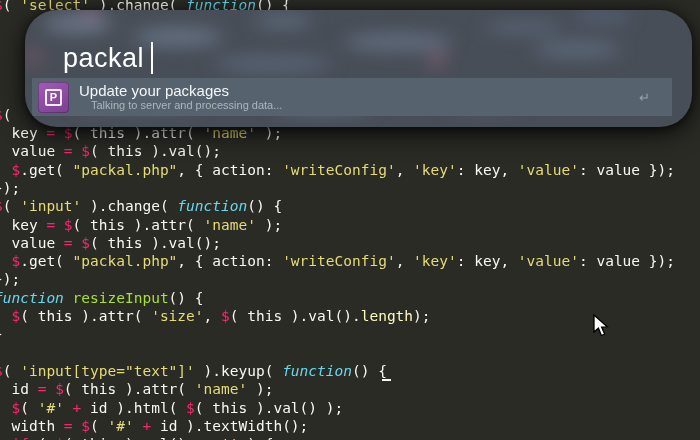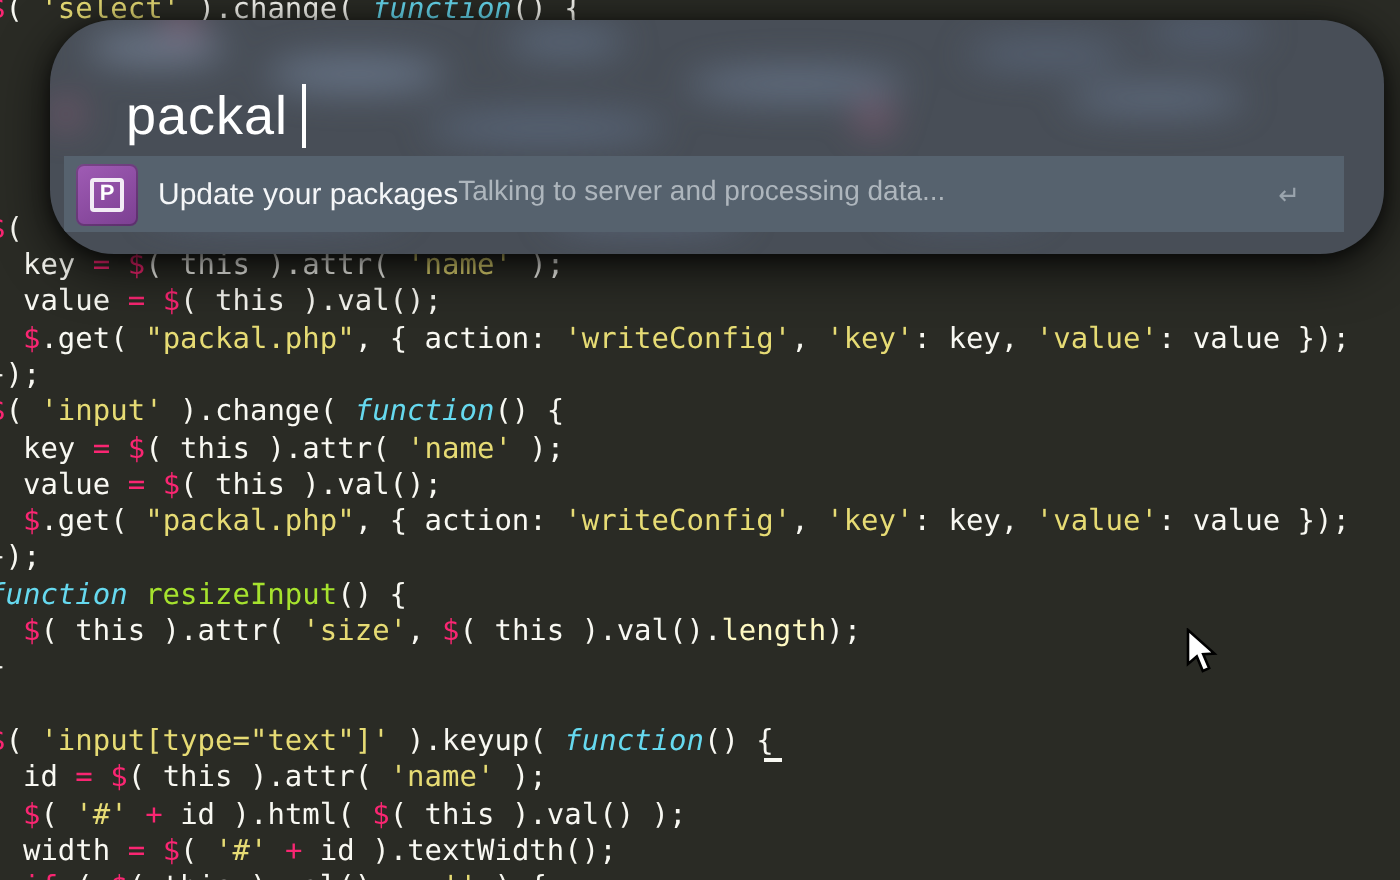--- a/index.html
+++ b/index.html
@@ -29,23 +29,23 @@
   .query-text { font-size:27px; color:#ffffff; letter-spacing:.5px; }
   .query-caret { width:2px; height:32px; background:#ffffff; margin-left:7px; }
   .result-row { position:absolute; left:7px; top:68px; width:640px; height:38px; background:#56626e; z-index:2;
                 display:flex; align-items:center; font-family:"Liberation Sans", sans-serif; }
   .result-icon { width:31px; height:31px; margin-left:6px; border-radius:4px;
                  background:linear-gradient(150deg,#a05cb5,#7b3f91);
                  display:flex; align-items:center; justify-content:center; box-shadow:inset 0 0 0 1px rgba(0,0,0,.25); }
   .result-icon-inner { width:17px; height:17px; border:2px solid #f2ecf5; border-radius:2px;
                        display:flex; align-items:center; justify-content:center;
                        color:#ffffff; font-size:11px; font-weight:bold; }
-  .result-texts { margin-left:10px; display:flex; flex-direction:row; }
+  .result-texts { margin-left:10px; display:flex; flex-direction:column; }
   .result-title { font-size:15px; color:#f4f6f8; line-height:17px; }
-  .result-sub { font-size:14px; color:#aeb6bd; line-height:13px; }
+  .result-sub { font-size:11px; color:#aeb6bd; line-height:13px;margin-left:12px; }
   .result-shortcut { margin-left:auto; margin-right:22px; color:#9aa4ad; font-size:13px; }
 
   
   .cursor { position:absolute; left:593px; top:314px; z-index:9; }
 </style>
 </head>
 <body>
 
 <div class="editor">
   <div class="code"><div class="code-line"><span class="tk-p">$</span><span class="tk-w">( </span><span class="tk-y">'select'</span><span class="tk-w"> ).change( </span><span class="tk-ci">function</span><span class="tk-w">() {</span></div><div class="code-line"></div><div class="code-line"></div><div class="code-line"></div><div class="code-line"></div><div class="code-line"></div><div class="code-line"><span class="tk-p">$</span><span class="tk-w">(</span></div><div class="code-line"><span class="tk-w">  key </span><span class="tk-p">=</span><span class="tk-w"> </span><span class="tk-p">$</span><span class="tk-w">( this ).attr( </span><span class="tk-y">'name'</span><span class="tk-w"> );</span></div><div class="code-line"><span class="tk-w">  value </span><span class="tk-p">=</span><span class="tk-w"> </span><span class="tk-p">$</span><span class="tk-w">( this ).val();</span></div><div class="code-line"><span class="tk-w">  </span><span class="tk-p">$</span><span class="tk-w">.get( </span><span class="tk-y">"packal.php"</span><span class="tk-w">, { action: </span><span class="tk-y">'writeConfig'</span><span class="tk-w">, </span><span class="tk-y">'key'</span><span class="tk-w">: key, </span><span class="tk-y">'value'</span><span class="tk-w">: value });</span></div><div class="code-line"><span class="tk-w">});</span></div><div class="code-line"><span class="tk-p">$</span><span class="tk-w">( </span><span class="tk-y">'input'</span><span class="tk-w"> ).change( </span><span class="tk-ci">function</span><span class="tk-w">() {</span></div><div class="code-line"><span class="tk-w">  key </span><span class="tk-p">=</span><span class="tk-w"> </span><span class="tk-p">$</span><span class="tk-w">( this ).attr( </span><span class="tk-y">'name'</span><span class="tk-w"> );</span></div><div class="code-line"><span class="tk-w">  value </span><span class="tk-p">=</span><span class="tk-w"> </span><span class="tk-p">$</span><span class="tk-w">( this ).val();</span></div><div class="code-line"><span class="tk-w">  </span><span class="tk-p">$</span><span class="tk-w">.get( </span><span class="tk-y">"packal.php"</span><span class="tk-w">, { action: </span><span class="tk-y">'writeConfig'</span><span class="tk-w">, </span><span class="tk-y">'key'</span><span class="tk-w">: key, </span><span class="tk-y">'value'</span><span class="tk-w">: value });</span></div><div class="code-line"><span class="tk-w">});</span></div><div class="code-line"><span class="tk-ci">function</span><span class="tk-w"> </span><span class="tk-g">resizeInput</span><span class="tk-w">() {</span></div><div class="code-line"><span class="tk-w">  </span><span class="tk-p">$</span><span class="tk-w">( this ).attr( </span><span class="tk-y">'size'</span><span class="tk-w">, </span><span class="tk-p">$</span><span class="tk-w">( this ).val().</span><span class="tk-c">length</span><span class="tk-w">);</span></div><div class="code-line"><span class="tk-w">}</span></div><div class="code-line"></div><div class="code-line"><span class="tk-p">$</span><span class="tk-w">( </span><span class="tk-y">'input[type="text"]'</span><span class="tk-w"> ).keyup( </span><span class="tk-ci">function</span><span class="tk-w">() {</span></div><div class="code-line"><span class="tk-w">  id </span><span class="tk-p">=</span><span class="tk-w"> </span><span class="tk-p">$</span><span class="tk-w">( this ).attr( </span><span class="tk-y">'name'</span><span class="tk-w"> );</span></div><div class="code-line"><span class="tk-w">  </span><span class="tk-p">$</span><span class="tk-w">( </span><span class="tk-y">'#'</span><span class="tk-w"> </span><span class="tk-p">+</span><span class="tk-w"> id ).html( </span><span class="tk-p">$</span><span class="tk-w">( this ).val() );</span></div><div class="code-line"><span class="tk-w">  width </span><span class="tk-p">=</span><span class="tk-w"> </span><span class="tk-p">$</span><span class="tk-w">( </span><span class="tk-y">'#'</span><span class="tk-w"> </span><span class="tk-p">+</span><span class="tk-w"> id ).textWidth();</span></div><div class="code-line"><span class="tk-w">  </span><span class="tk-p">if</span><span class="tk-w"> ( </span><span class="tk-p">$</span><span class="tk-w">( this ).val() </span><span class="tk-p">==</span><span class="tk-w"> </span><span class="tk-y">''</span><span class="tk-w"> ) {</span></div></div>

